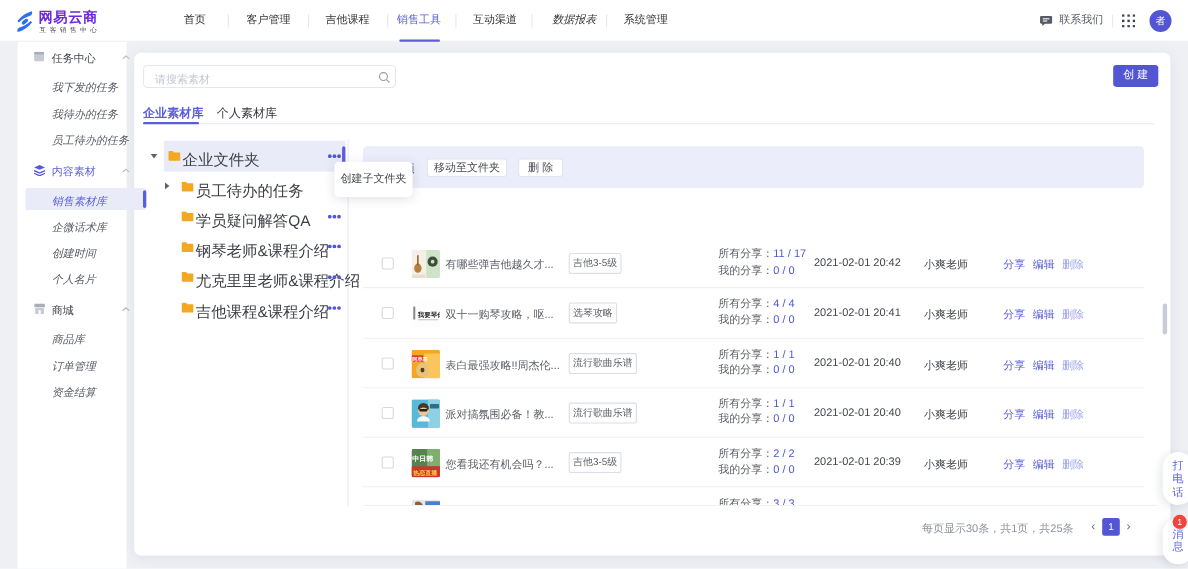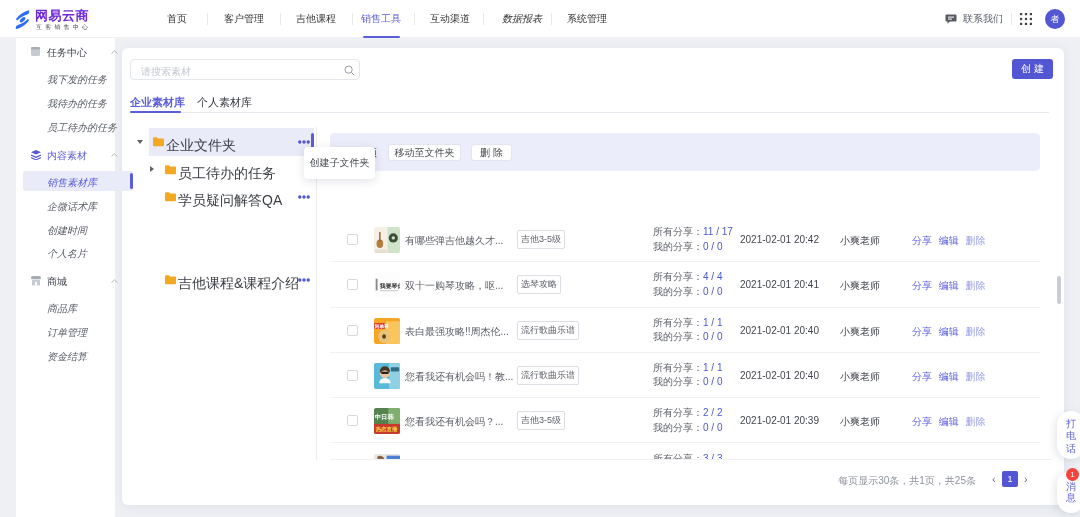--- a/index.html
+++ b/index.html
@@ -229,20 +229,46 @@
       </svg>
     <div class="txt" style="left:56px">学员疑问解答QA</div>
     <div class="dots">
         <svg width="12" height="4" viewBox="0 0 12 4">
           <circle cx="1.8" cy="2" r="1.7" fill="#5157d0"></circle>
           <circle cx="6" cy="2" r="1.7" fill="#5157d0"></circle>
           <circle cx="10.2" cy="2" r="1.7" fill="#5157d0"></circle>
         </svg>
       </div>
   </div>
+  <div class="trow" style="top:162.8px">
+    <svg class="abs" style="left:43px;top:9px" width="11" height="10" viewBox="0 0 11 10">
+        <path d="M0 1.2 a1 1 0 0 1 1-1 h3 l1.2 1.4 h4.8 a1 1 0 0 1 1 1 v5.6 a1 1 0 0 1 -1 1 h-9 a1 1 0 0 1 -1-1 Z" fill="#f2a821"></path>
+      </svg>
+    <div class="txt" style="left:56px">钢琴老师&amp;课程介绍</div>
+    <div class="dots">
+        <svg width="12" height="4" viewBox="0 0 12 4">
+          <circle cx="1.8" cy="2" r="1.7" fill="#5157d0"></circle>
+          <circle cx="6" cy="2" r="1.7" fill="#5157d0"></circle>
+          <circle cx="10.2" cy="2" r="1.7" fill="#5157d0"></circle>
+        </svg>
+      </div>
+  </div>
+  <div class="trow" style="top:190.4px">
+    <svg class="abs" style="left:43px;top:9px" width="11" height="10" viewBox="0 0 11 10">
+        <path d="M0 1.2 a1 1 0 0 1 1-1 h3 l1.2 1.4 h4.8 a1 1 0 0 1 1 1 v5.6 a1 1 0 0 1 -1 1 h-9 a1 1 0 0 1 -1-1 Z" fill="#f2a821"></path>
+      </svg>
+    <div class="txt" style="left:56px">尤克里里老师&amp;课程介绍</div>
+    <div class="dots">
+        <svg width="12" height="4" viewBox="0 0 12 4">
+          <circle cx="1.8" cy="2" r="1.7" fill="#5157d0"></circle>
+          <circle cx="6" cy="2" r="1.7" fill="#5157d0"></circle>
+          <circle cx="10.2" cy="2" r="1.7" fill="#5157d0"></circle>
+        </svg>
+      </div>
+  </div>
   <div class="trow" style="top:218px">
     <svg class="abs" style="left:43px;top:9px" width="11" height="10" viewBox="0 0 11 10">
         <path d="M0 1.2 a1 1 0 0 1 1-1 h3 l1.2 1.4 h4.8 a1 1 0 0 1 1 1 v5.6 a1 1 0 0 1 -1 1 h-9 a1 1 0 0 1 -1-1 Z" fill="#f2a821"></path>
       </svg>
     <div class="txt" style="left:56px">吉他课程&amp;课程介绍</div>
     <div class="dots">
         <svg width="12" height="4" viewBox="0 0 12 4">
           <circle cx="1.8" cy="2" r="1.7" fill="#5157d0"></circle>
           <circle cx="6" cy="2" r="1.7" fill="#5157d0"></circle>
           <circle cx="10.2" cy="2" r="1.7" fill="#5157d0"></circle>
@@ -312,21 +338,21 @@
       <div class="cb" style="top:17px"></div>
       <div class="thumb" style="top:10px"><svg width="26" height="26" viewBox="0 0 31 31">
             <rect width="31" height="31" fill="#59b9d8"></rect>
             <rect x="18" y="0" width="13" height="31" fill="#8ed0e4"></rect>
             <circle cx="13" cy="12" r="6" fill="#f0c49a"></circle>
             <path d="M7 10 a6 6 0 0 1 12 0 l-1 2 a5.5 5.5 0 0 0 -10 0 Z" fill="#4a3625"></path>
             <rect x="8.5" y="10.5" width="9" height="2.6" rx="1.2" fill="#222"></rect>
             <path d="M6 24 a7 6 0 0 1 14 0 Z" fill="#f7f7f7"></path>
             <rect x="20" y="5" width="10" height="5" rx="1" fill="#2f6e86"></rect>
           </svg></div>
-      <div class="title" style="top:17px">您看我还有机会吗！教...</div>
+      <div class="title" style="top:17px">派对搞氛围必备！教...</div>
       <div class="tag" style="top:13px">流行歌曲乐谱</div>
       <div class="shares" style="top:8px">所有分享：<b>1 / 1</b><br>我的分享：<b>0 / 0</b></div>
       <div class="date" style="top:17px">2021-02-01 20:40</div>
       <div class="who" style="top:17px">小爽老师</div>
       <div class="ops" style="top:17px">分享 编辑 <span style="color:#9ba0e8">删除</span></div>
     </div>
     <div class="row" style="top:181.2px">
       <div class="cb" style="top:17px"></div>
       <div class="thumb" style="top:10px"><svg width="26" height="26" viewBox="0 0 31 31">
             <rect width="31" height="31" fill="#55824f"></rect>

